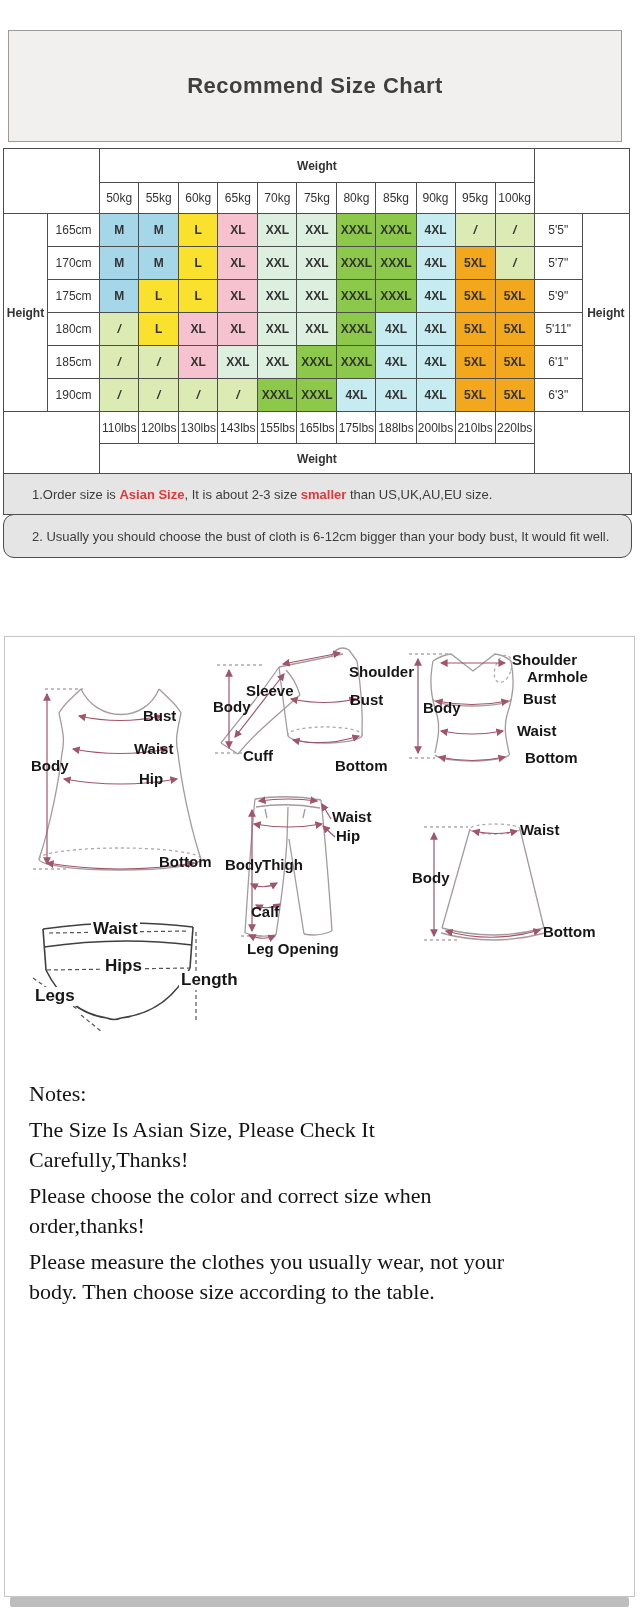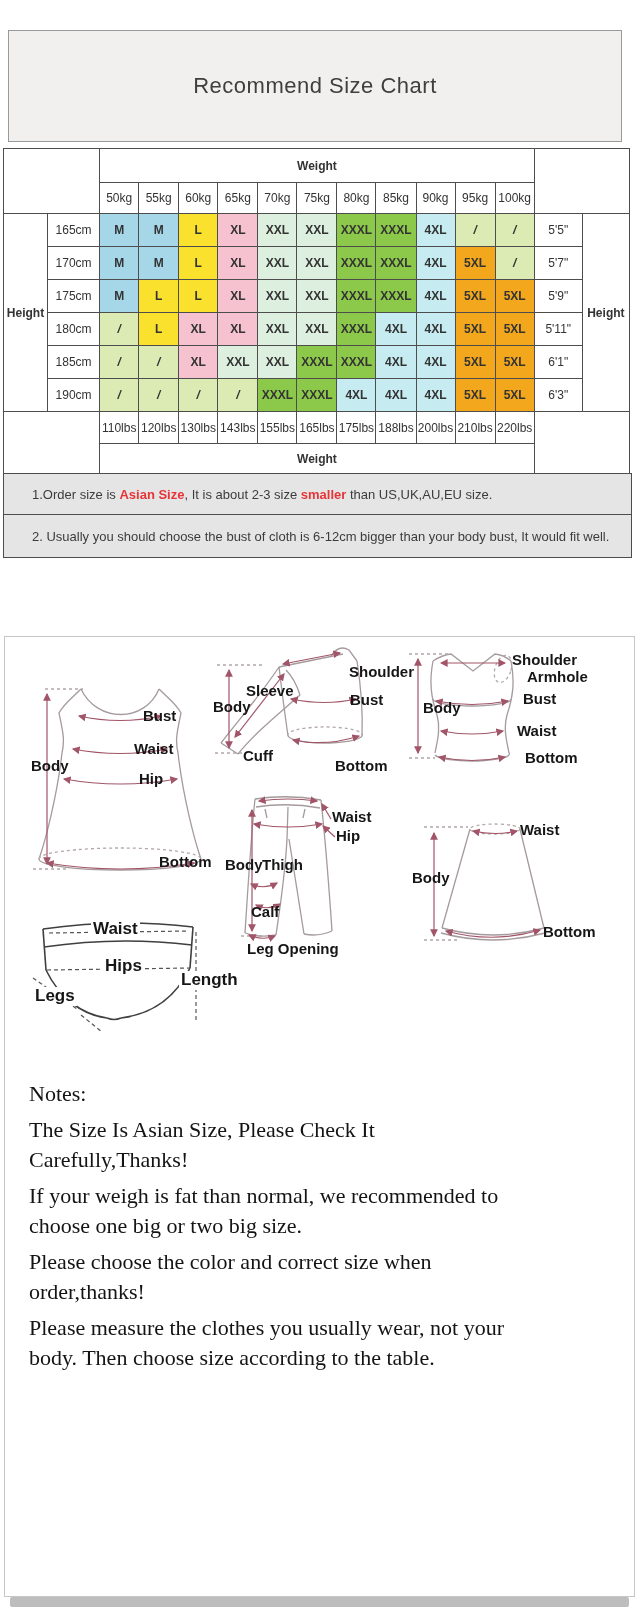--- a/index.html
+++ b/index.html
@@ -1,37 +1,37 @@
 <!DOCTYPE html>
 <html><head>
 <meta charset="utf-8">
 <style>
   html,body{margin:0;padding:0;background:#fff;}
   .canvas{position:relative;width:640px;height:1609px;background:#fff;overflow:hidden;
           font-family:"Liberation Sans",sans-serif;}
   
   .title-box{position:absolute;left:8px;top:30px;width:612px;height:110px;
              background:#f1f0ee;border:1px solid #9a9a9a;display:flex;align-items:center;justify-content:center;}
-  .title-box h1{margin:0;font-size:22px;font-weight:normal;color:#3f3f3f;letter-spacing:.5px;}
+  .title-box h1{margin:0;font-size:22px;font-weight:bold;color:#3f3f3f;letter-spacing:.5px;}
   
   .sheet{position:absolute;left:3px;top:148px;width:629px;}
   table.sizes{border-collapse:collapse;table-layout:fixed;width:627px;}
   table.sizes td{border:1px solid #4d4d4d;text-align:center;vertical-align:middle;
                  font-size:12px;color:#333;padding:0;overflow:hidden;}
   td.whead{font-weight:bold;font-size:13px;color:#2e2e2e;}
   td.hlab{font-weight:bold;font-size:12.5px;color:#2e2e2e;}
   td.szc{font-weight:bold;font-size:13px;color:#253442;}
   td.slash{font-style:italic;font-weight:bold;}
   tr.r-wh td{height:33px;} tr.r-kg td{height:30px;} tr.r-sz td{height:32px;}
   tr.r-lb td{height:31px;} tr.r-wf td{height:29px;}
   .order-note{position:relative;width:627px;border:1px solid #4d4d4d;margin-top:-1px;
               display:flex;align-items:center;padding:0;background:#e5e5e5;}
   .order-note .nt{padding-left:28px;font-size:13px;color:#3c3c3c;}
   .order-note .red{color:#e73437;font-weight:bold;}
-  .on1{height:40px;} .on2{height:42px;} .on3{height:38px;}
+  .on1{height:40px;} .on2{height:42px;border-radius:11px;} .on3{height:38px;}
   
   .lower-box{position:absolute;left:4px;top:636px;width:629px;height:959px;border:1px solid #c6c6c6;background:#fff;}
   .lower-box svg{position:absolute;left:0;top:0;}
   .dlabel{position:absolute;font-weight:bold;font-size:15px;line-height:1.1;color:#161616;white-space:nowrap;}
   .dlabel.big{font-size:17px;background:#fff;padding:0 2px;}
   .notes{position:absolute;left:24px;top:442px;width:510px;color:#141414;
          font-family:"Liberation Serif",serif;font-size:22px;line-height:30px;}
   .notes p{margin:0 0 6px 0;}
   .notes p.just{text-align:justify;}
   .shadow-strip{position:absolute;left:10px;top:1597px;width:619px;height:10px;background:#bdbdbd;border-radius:2px;}
@@ -359,20 +359,19 @@
     <span class="dlabel" style="left:538px;top:287px">Bottom</span>
 
     <span class="dlabel big" style="left:86px;top:283px">Waist</span>
     <span class="dlabel big" style="left:98px;top:320px">Hips</span>
     <span class="dlabel big" style="left:28px;top:350px">Legs</span>
     <span class="dlabel big" style="left:174px;top:334px">Length</span>
 
     <div class="notes">
       <p>Notes:</p>
       <p>The Size Is Asian Size, Please Check It Carefully,Thanks!</p>
-      <p>If your weigh is fat than normal, we recommended to choose one big or two big size.</p>
       <p>Please choose the color and correct size when order,thanks!</p>
       <p>Please measure the clothes you usually wear, not your body. Then choose size according to the table.</p>
     </div>
   </div>
 
   <div class="shadow-strip"></div>
 </div>
 
 </body></html>

